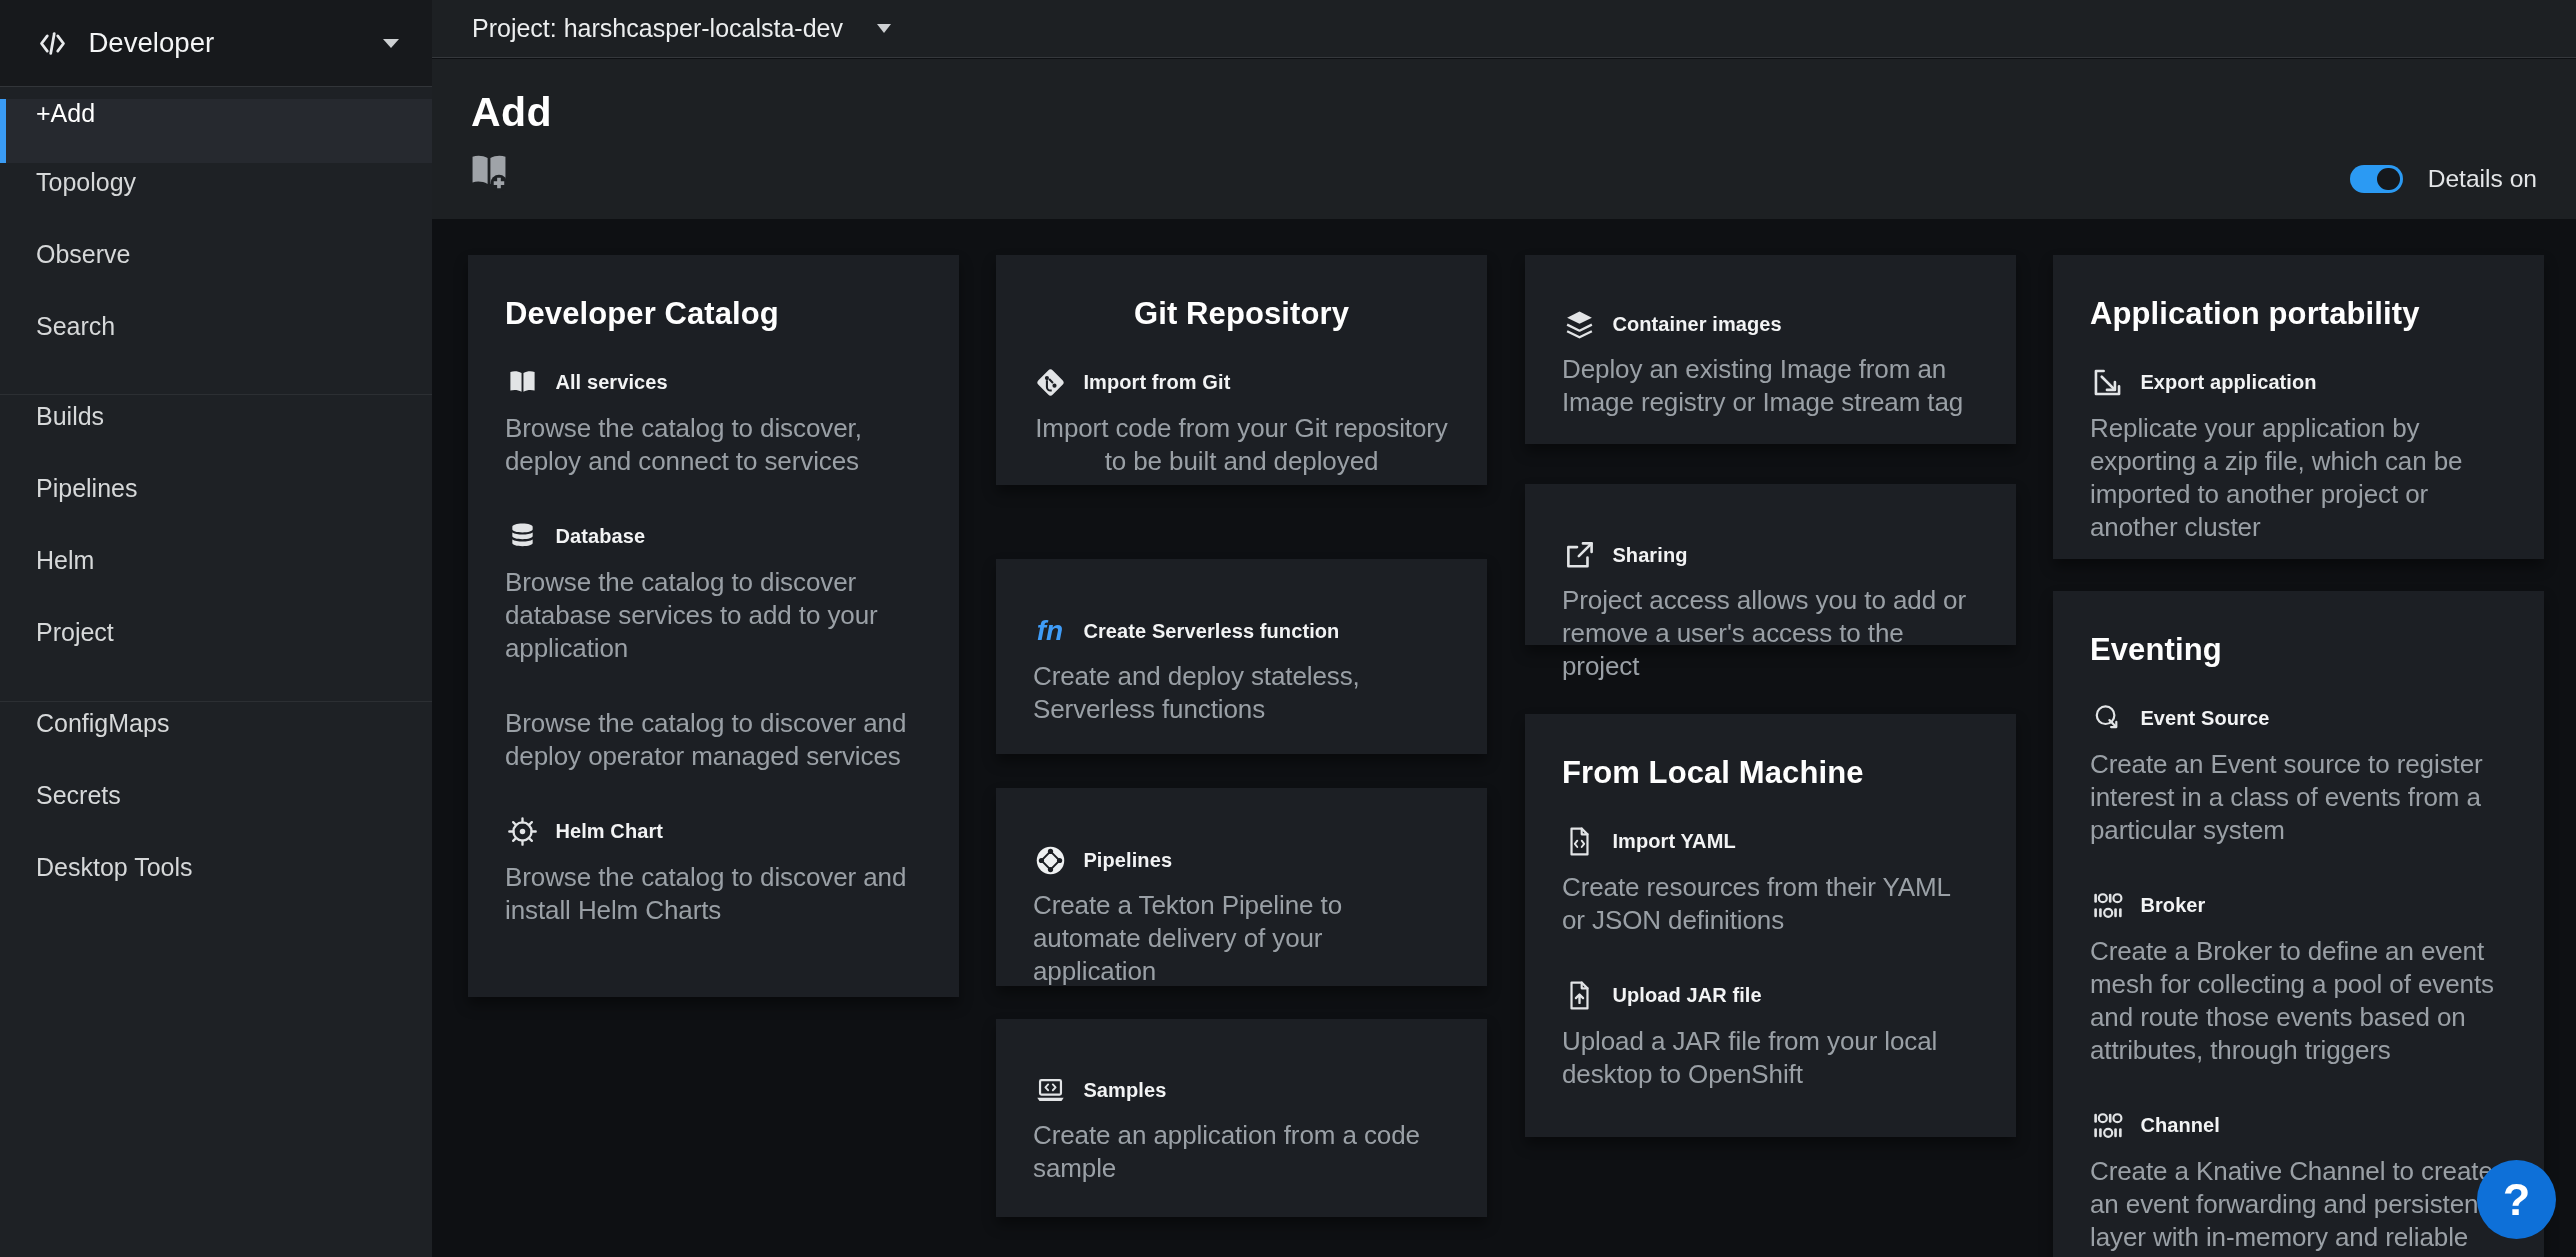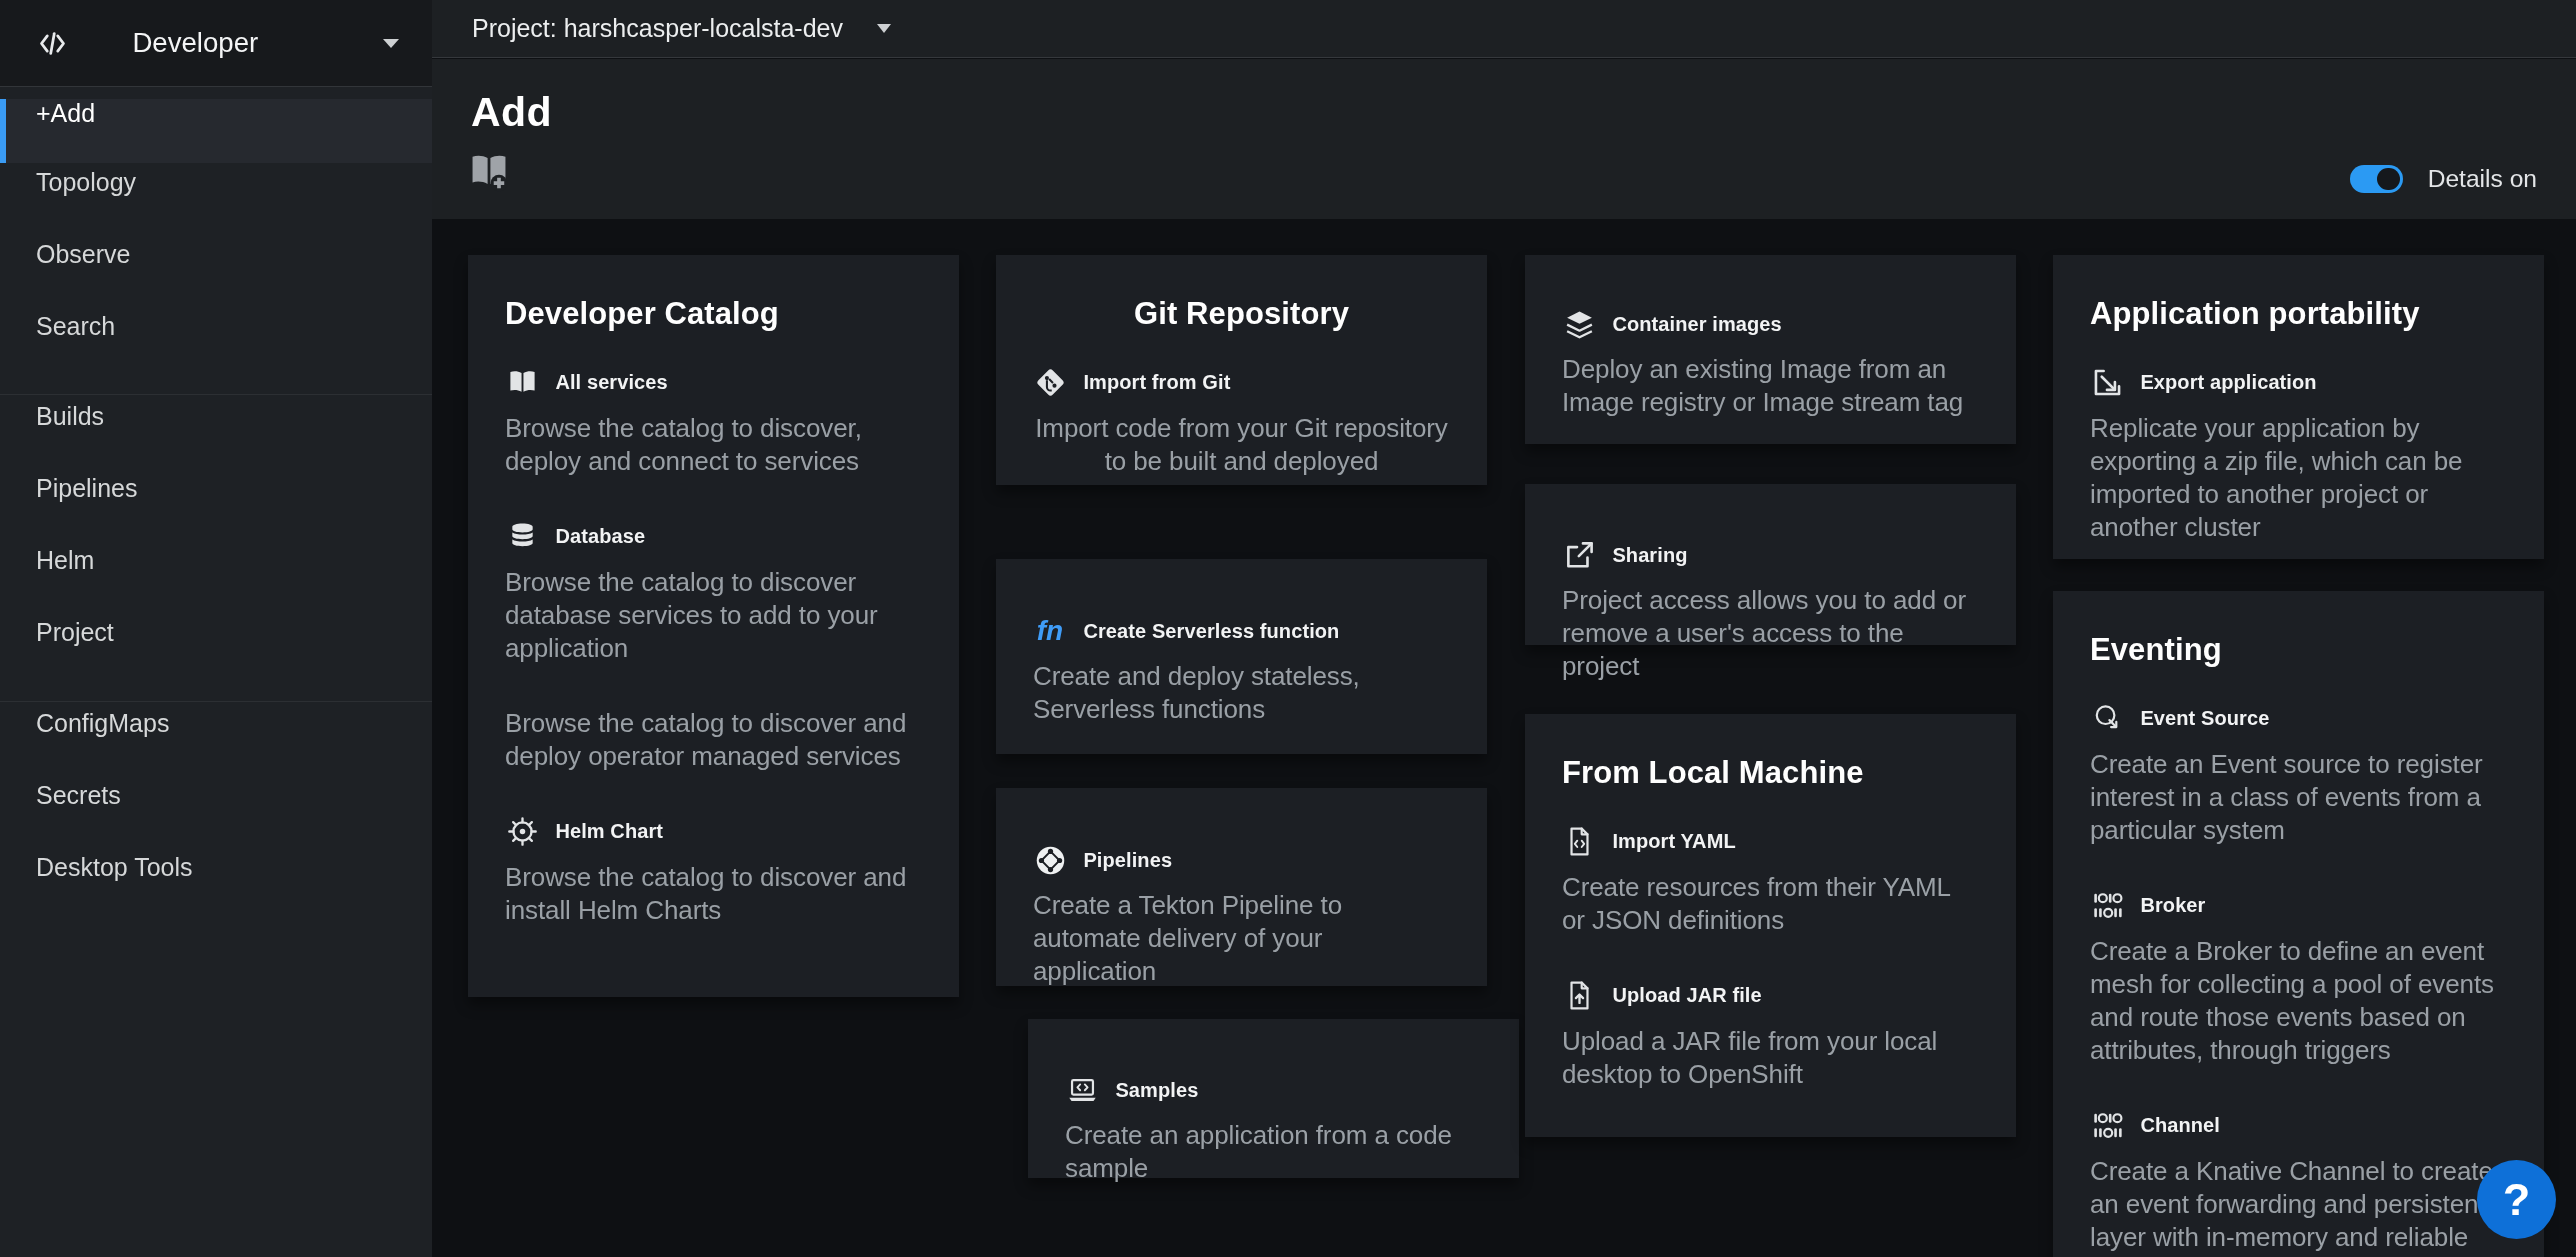--- a/index.html
+++ b/index.html
@@ -8,21 +8,21 @@
     font-family:"Liberation Sans", sans-serif;
     background:#0e1013;
     color:#f0f1f2;
     position:relative;
   }
 
   
   .sidebar { position:absolute; left:0; top:0; width:432px; height:1257px;
              background:#1e2125; z-index:3; }
   .masthead { height:87px; background:#17191c; display:flex; align-items:center;
-              padding:0 33px 0 36px; border-bottom:0.7px solid #323539;gap:44px; }
+              padding:0 33px 0 36px; border-bottom:0.7px solid #323539; }
   .masthead .persp-label { font-size:27.6px; color:#f4f5f6; margin-left:19.4px; flex:1; }
   .caret { width:0; height:0; border-left:8.2px solid transparent;
            border-right:8.2px solid transparent; border-top:9.7px solid #cdd0d2; }
   .nav-group { padding:7.5px 0 10.4px 0; }
   .nav-group + .nav-group { border-top:0.7px solid #2c2f33; }
   .nav-item { height:72px; display:flex; padding-left:36px;
               font-size:25px; color:#d6d8d9; cursor:pointer; }
   .nav-item.selected { background:#26292f; box-shadow:inset 6px 0 0 #3a9bf4;
                        color:#ffffff; height:64px; margin:4.5px 0; }
 
@@ -50,21 +50,21 @@
 
   
   .content { position:absolute; left:432px; top:218px; width:2144px; height:1039px;
              background:#0e1013; overflow:hidden; }
   .card { position:absolute; width:491px; background:#1c1f24;
           box-shadow:0 7.5px 12px rgba(0,0,0,.38); padding:36px 37px; }
   #card-devcat      { left:36px;   top:37px;   height:742px; }
   #card-git         { left:564px;  top:37px;   height:230px;text-align:center; }
   #card-serverless  { left:564px;  top:341px;  height:195px; padding-top:55px; }
   #card-pipelines   { left:564px;  top:570px;  height:198px; padding-top:55px; }
-  #card-samples     { left:564px;  top:801px; height:159px; padding-top:54px;margin-left:32px; }
+  #card-samples     { left:564px;  top:801px; height:198px; padding-top:54px; }
   #card-container   { left:1093px; top:37px;   height:189px; padding-top:52px; }
   #card-sharing     { left:1093px; top:266px;  height:161px; padding-top:54px; }
   #card-local       { left:1093px; top:496px;  height:423px; }
   #card-portability { left:1621px; top:37px;   height:304px; }
   #card-eventing    { left:1621px; top:373px;  height:884px; }
 
   .card-title { font-size:31px; font-weight:700; color:#fefefe; margin:4.5px 0 34px 0;
                 letter-spacing:0.1px; }
   .entry + .entry { margin-top:42px; }
   .item-row { display:flex; align-items:center; cursor:pointer; }

